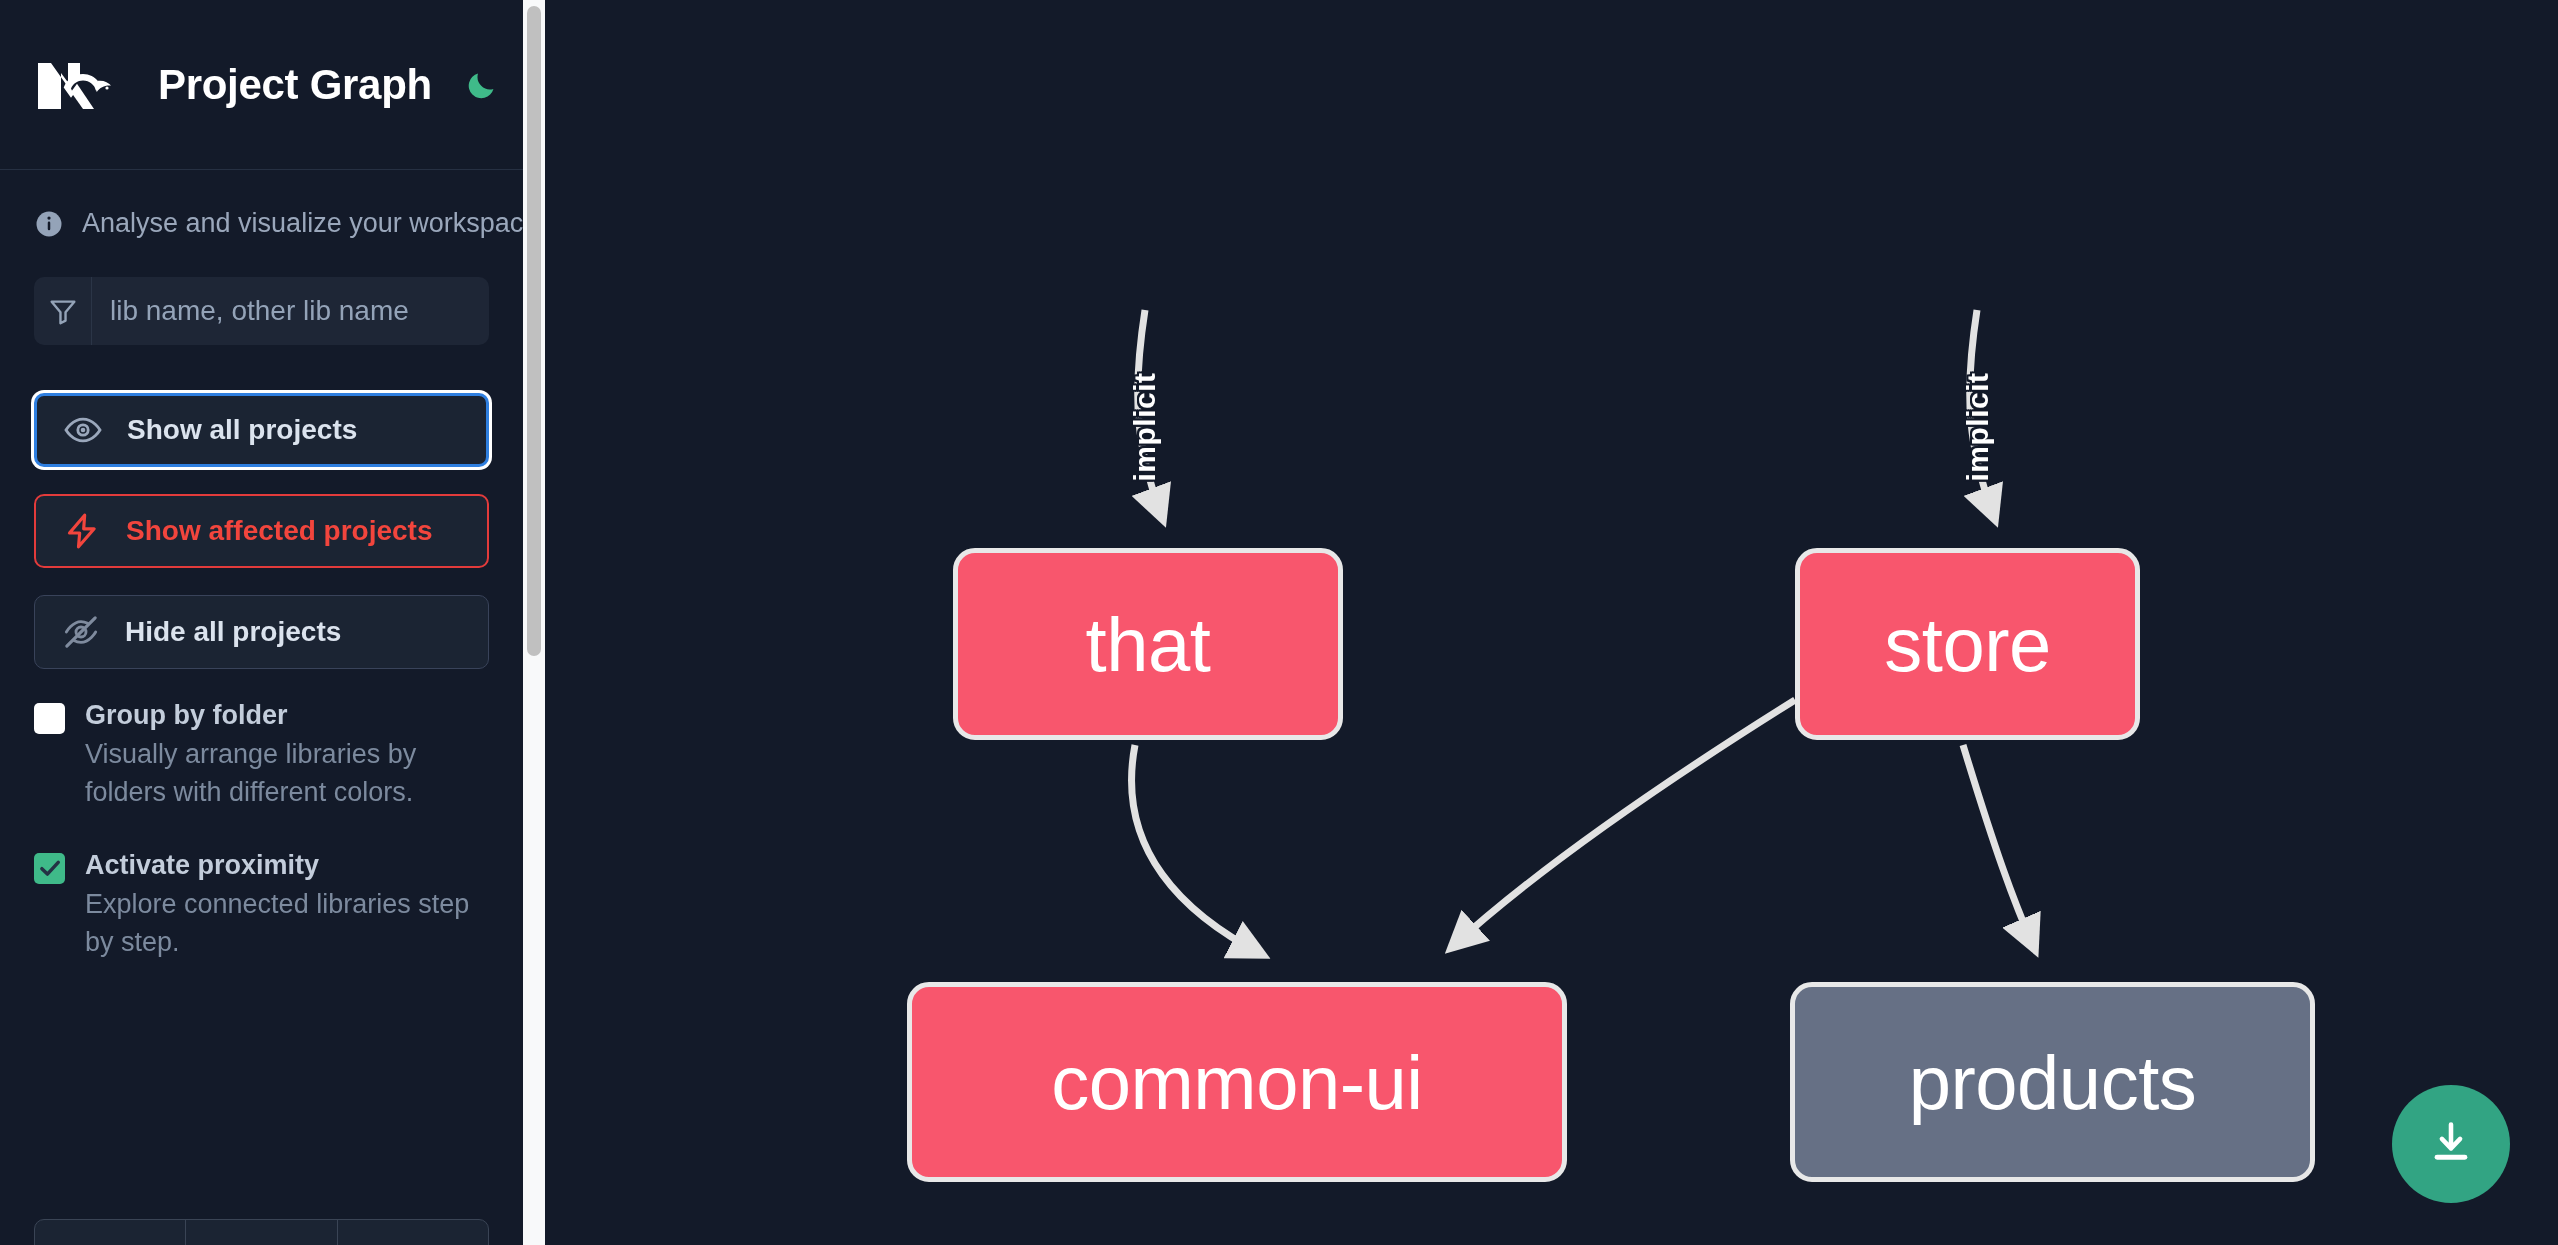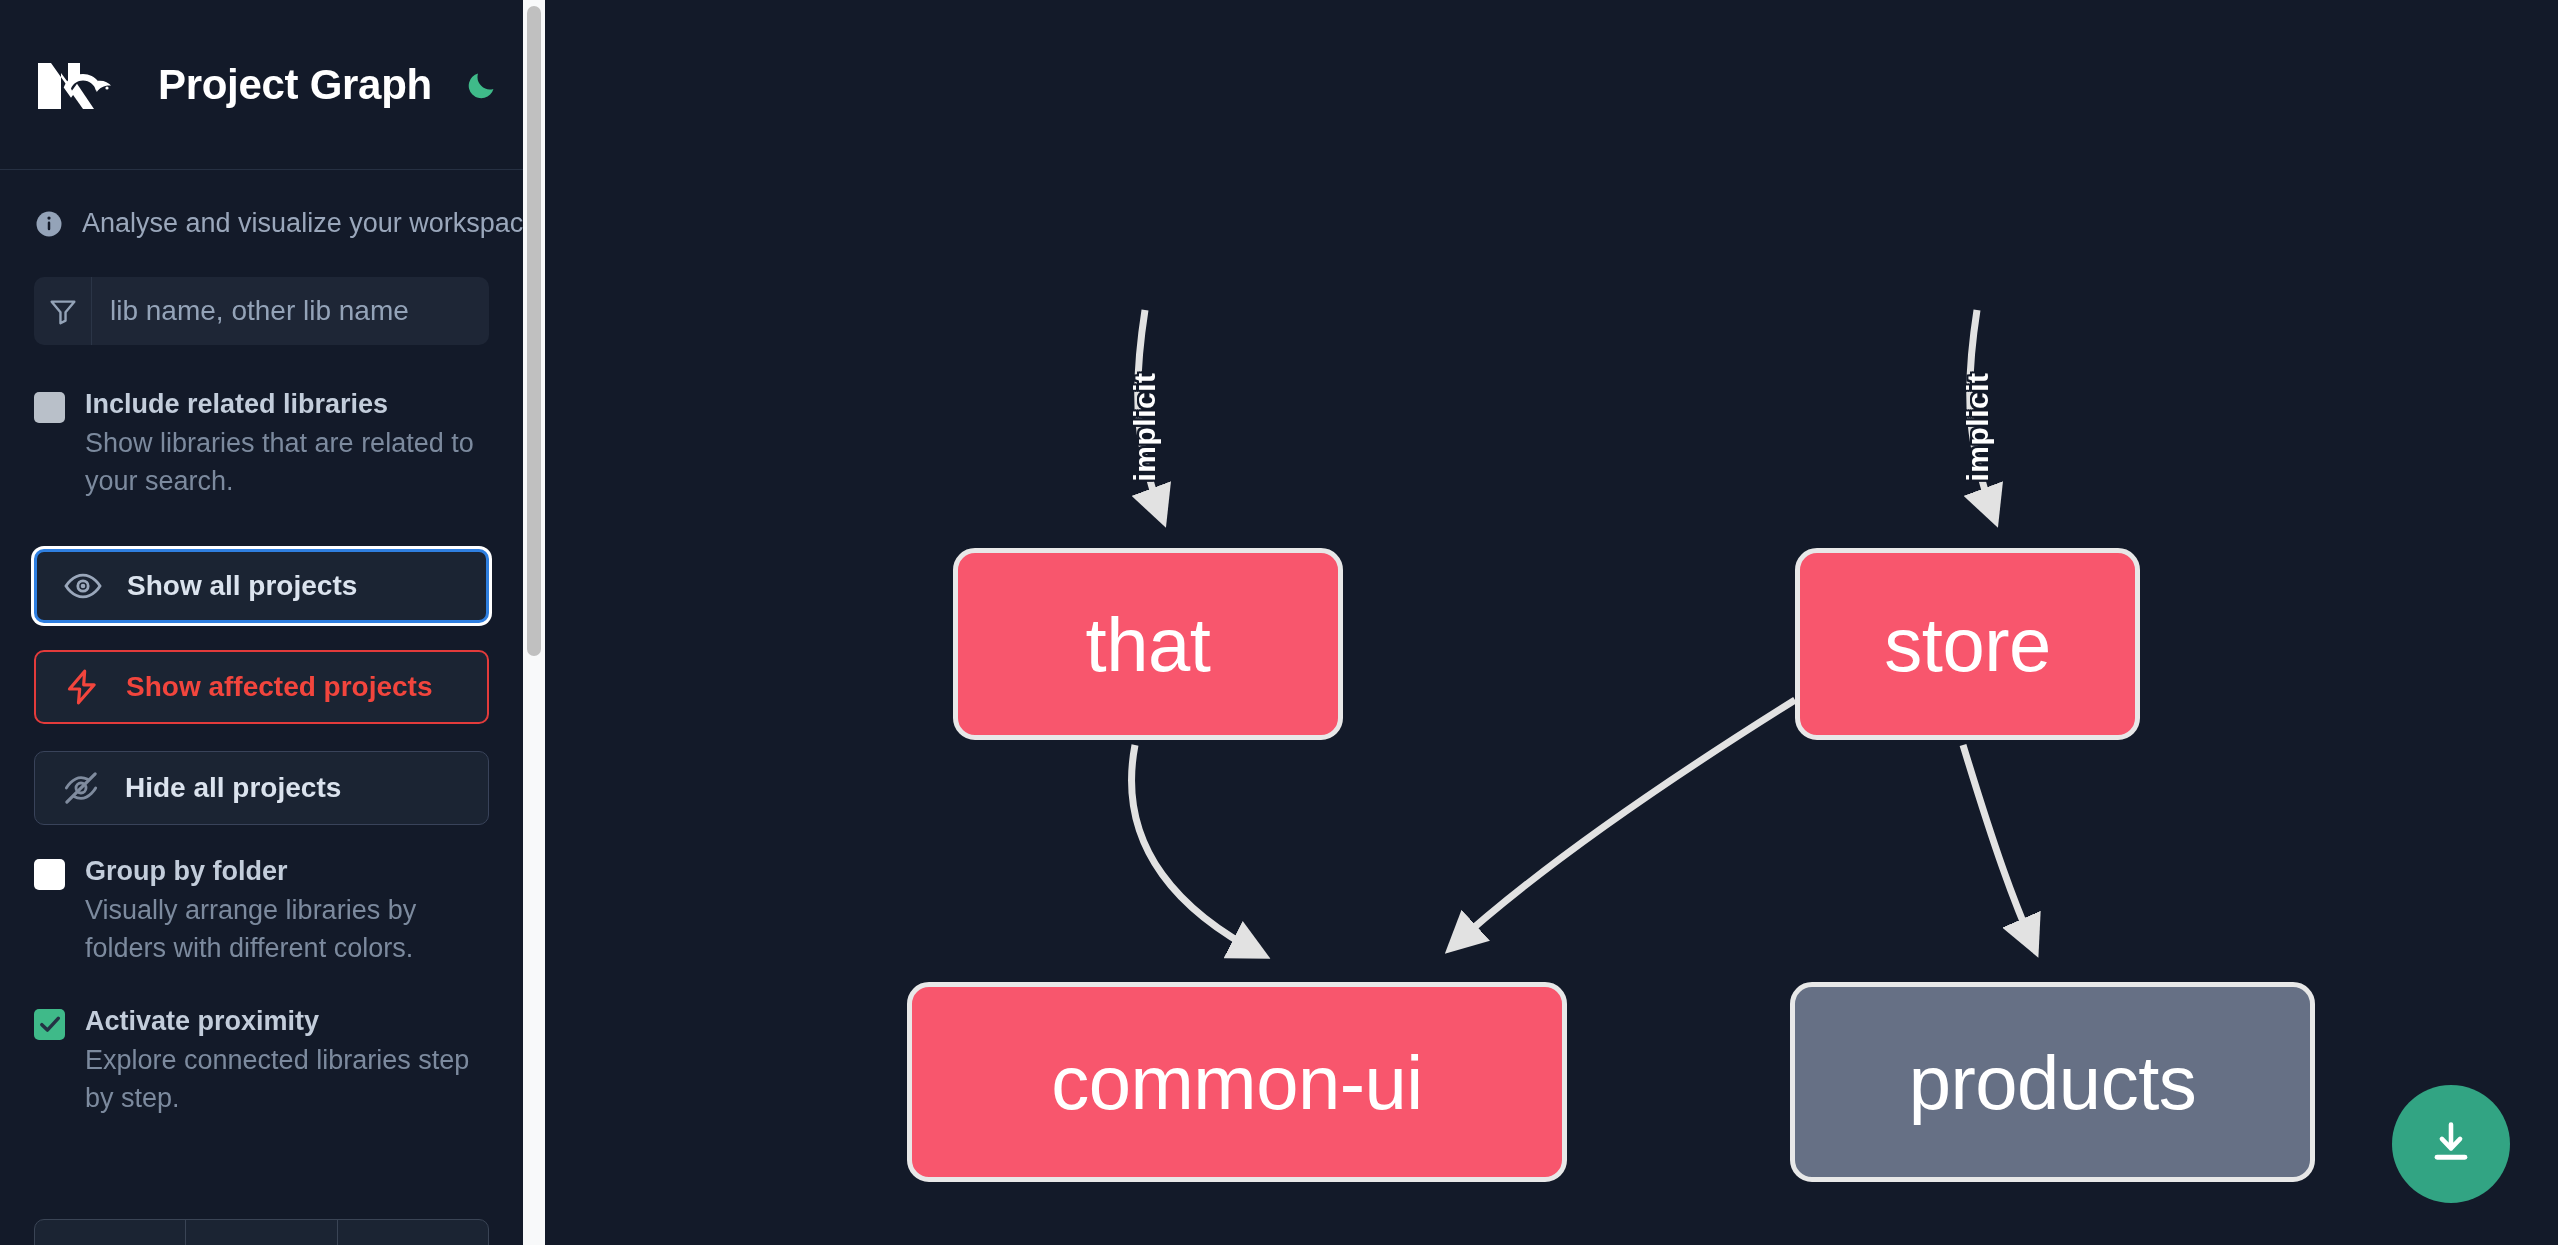--- a/index.html
+++ b/index.html
@@ -264,27 +264,20 @@
         <div class="search-box">
           <span class="search-icon-cell">
             <svg viewBox="0 0 24 24" width="32" height="32" aria-hidden="true">
               <path d="M3.5 5h17l-6.6 8v6.2l-3.8 2V13L3.5 5z" fill="none" stroke="#94a3b8" stroke-width="1.8" stroke-linejoin="round"></path>
             </svg>
           </span>
           <input class="search-input" type="text" placeholder="lib name, other lib name" style="">
         </div>
       </div>
 
-      <div class="opt-row r1">
-        <span class="chk disabled"></span>
-        <span class="opt-texts">
-          <div class="opt-label">Include related libraries</div>
-          <div class="opt-desc">Show libraries that are related to your search.</div>
-        </span>
-      </div>
 
       <div class="sb-actions">
 
         <button class="act-btn show-all">
           <span class="act-icon">
             <svg viewBox="0 0 24 24" width="40" height="40" aria-hidden="true">
               <path d="M1.8 12S5.6 5.5 12 5.5 22.2 12 22.2 12 18.4 18.5 12 18.5 1.8 12 1.8 12z" fill="none" stroke="#9aa7bb" stroke-width="1.7"></path>
               <circle cx="12" cy="12" r="3.1" fill="none" stroke="#9aa7bb" stroke-width="1.7"></circle>
               <circle cx="12" cy="12" r="1.4" fill="#9aa7bb"></circle>
             </svg>

